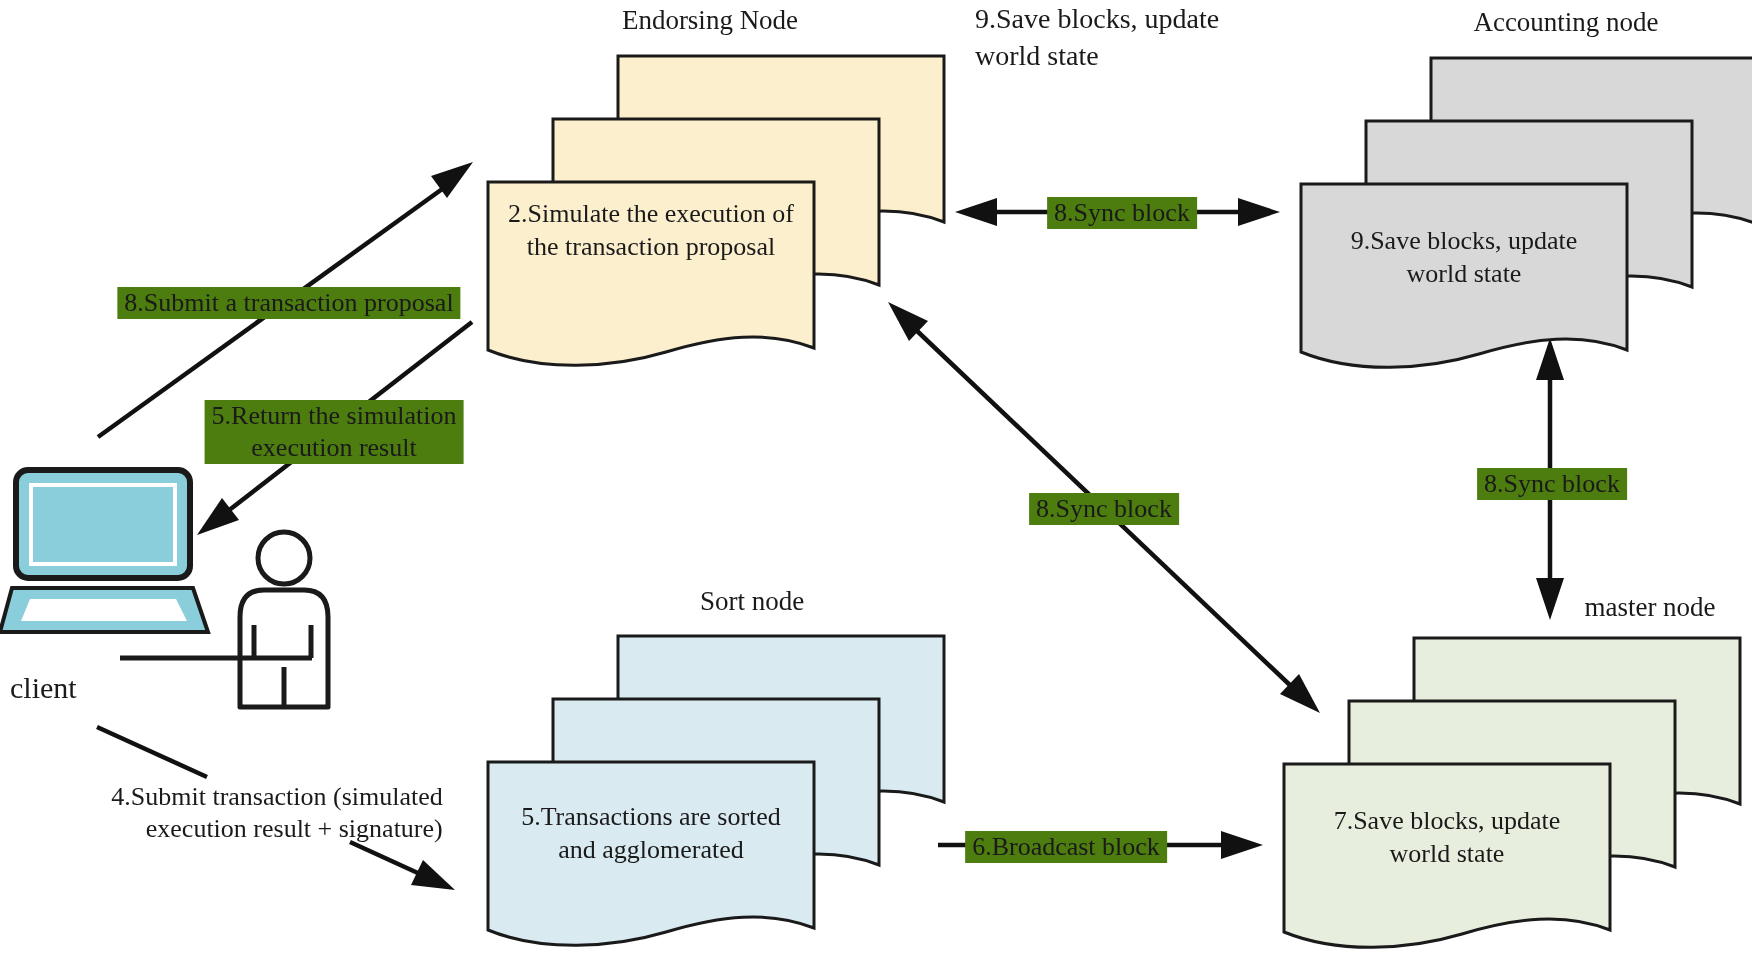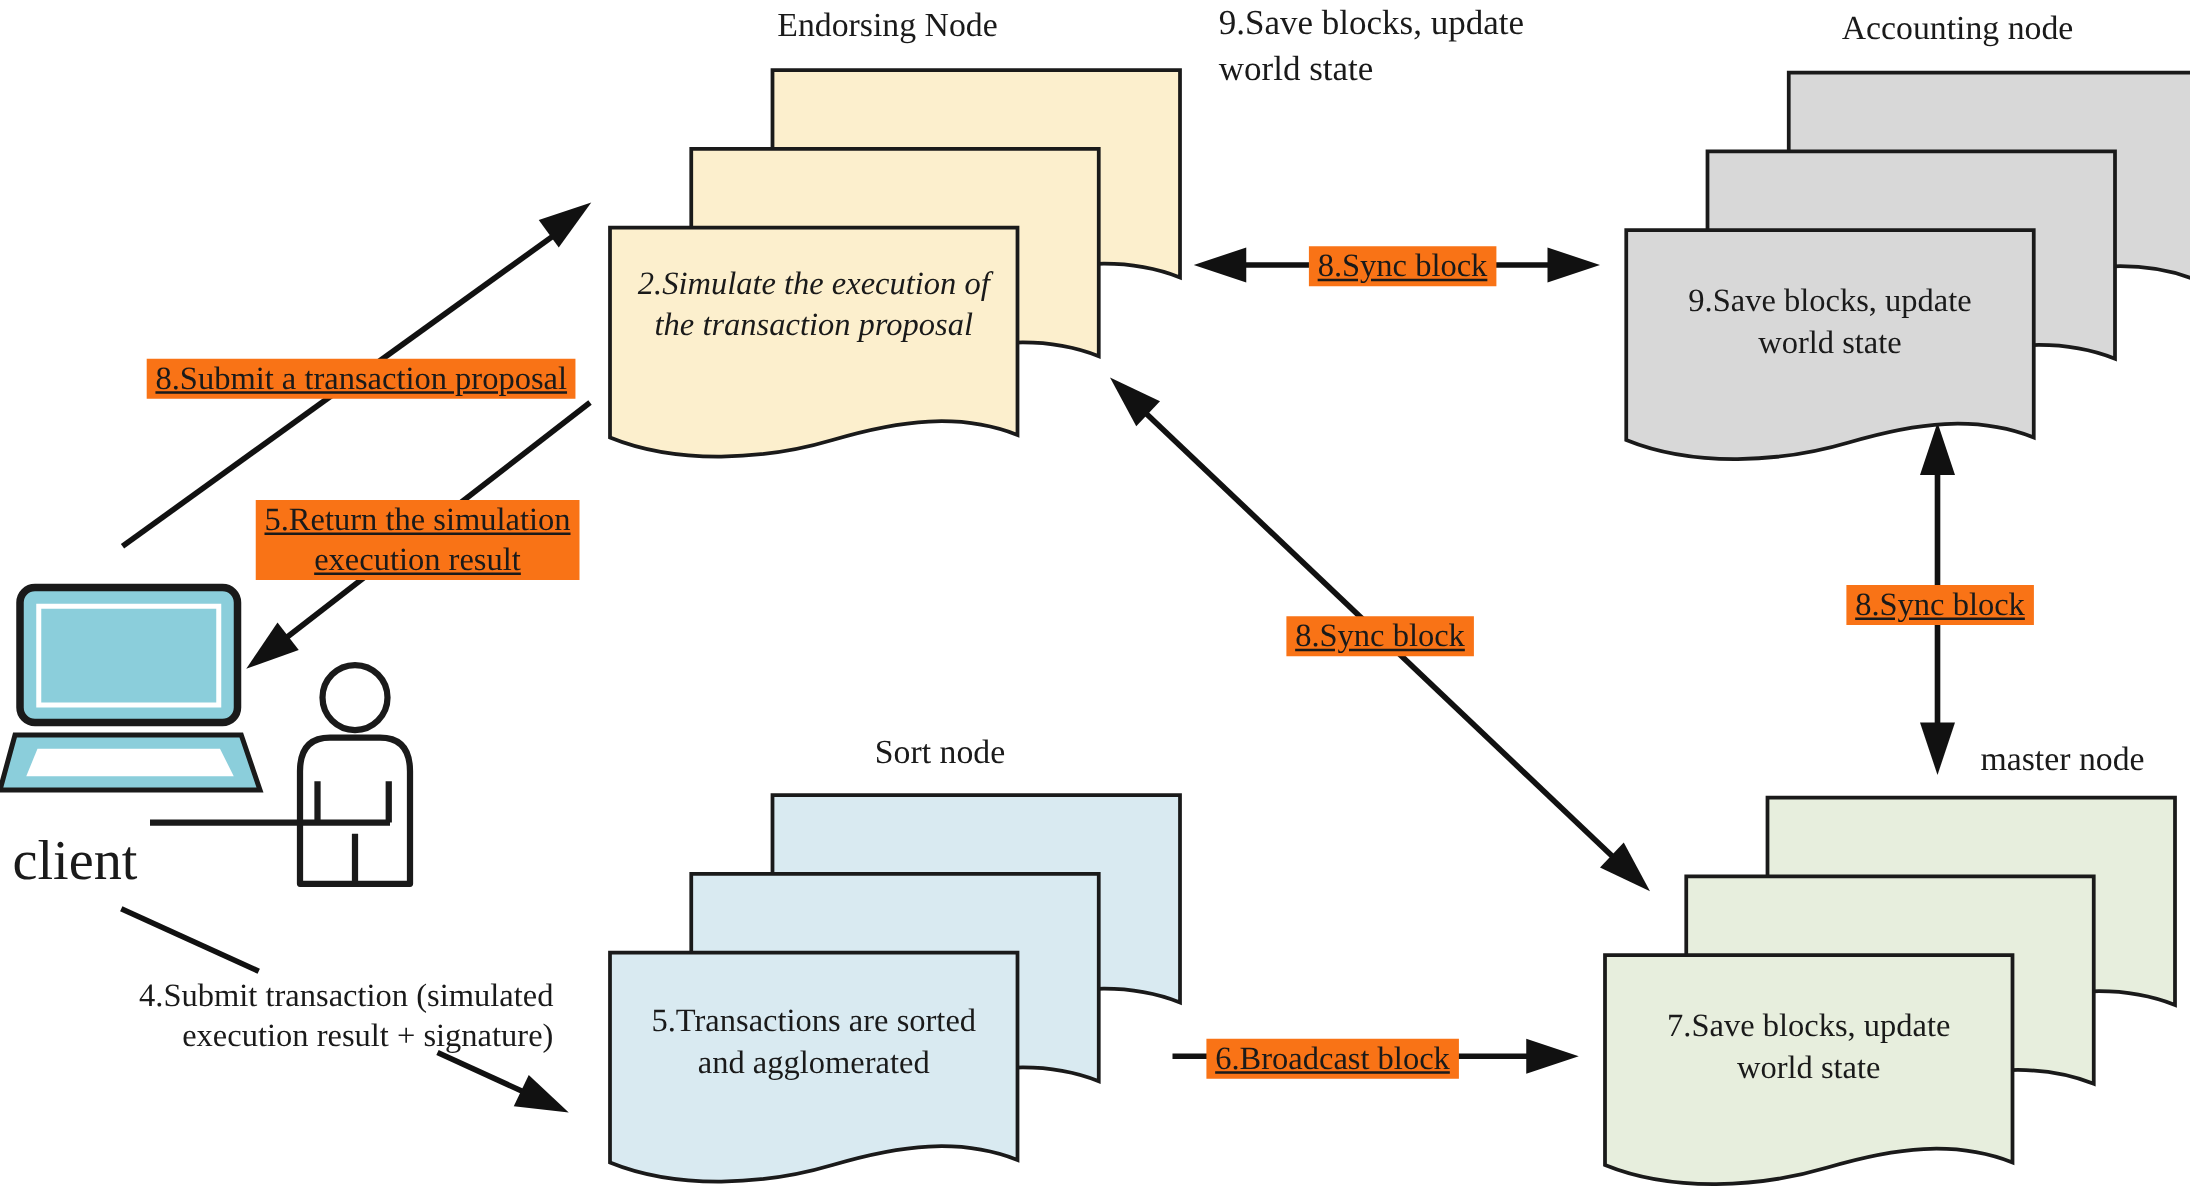--- a/index.html
+++ b/index.html
@@ -8,26 +8,26 @@
     overflow:hidden;font-family:"Liberation Serif", serif;color:#1a1a1a;
   }
   .layer{position:absolute;left:0;top:0;z-index:1;}
   .stack{position:absolute;z-index:2;overflow:visible;}
   .lbl{
     position:absolute;z-index:3;font-size:26px;line-height:32px;
     white-space:nowrap;color:#1a1a1a;
   }
   .node-title{font-size:27px;}
   .center{transform:translateX(-50%);text-align:center;}
-  .mask{background:#f97316;padding:0 7px;text-decoration:underline;}
+  .mask{background:#4d7c0f;padding:0 7px;}
   .doc-text{
     position:absolute;z-index:3;width:330px;text-align:center;
     font-size:26px;line-height:33px;color:#1a1a1a;
   }
-  .client-lbl{font-size:45px;}
+  .client-lbl{font-size:30px;}
   .annot9{font-size:28px;line-height:37px;}
 </style>
 </head>
 <body>
 
 <div class="canvas">
 
   <svg class="layer" width="1752" height="956" viewBox="0 0 1752 956">
 
     <g transform="translate(0,460)">
@@ -110,21 +110,21 @@
     <path transform="translate(0,128)" d="M2,2 L328,2 L328,168 C282,150 234,156 180,172 C126,188 56,192 2,170 Z" stroke="#1a1a1a" stroke-width="3" fill="#e7eedd"></path>
   </svg>
 
   <div class="lbl node-title center" style="left:710px;top:4px;">Endorsing Node</div>
   <div class="lbl node-title center" style="left:1566px;top:6px;">Accounting node</div>
   <div class="lbl node-title center" style="left:752px;top:585px;">Sort node</div>
   <div class="lbl node-title center" style="left:1650px;top:591px;">master node</div>
 
   <div class="lbl client-lbl" style="left:10px;top:672px;">client</div>
 
-  <div class="doc-text" style="left:486px;top:210px;font-style:italic;">
+  <div class="doc-text" style="left:486px;top:197px;">
     <div>2.Simulate the execution of</div>
     <div>the transaction proposal</div>
   </div>
   <div class="doc-text" style="left:1299px;top:224px;">
     <div>9.Save blocks, update</div>
     <div>world state</div>
   </div>
   <div class="doc-text" style="left:486px;top:800px;">
     <div>5.Transactions are sorted</div>
     <div>and agglomerated</div>

